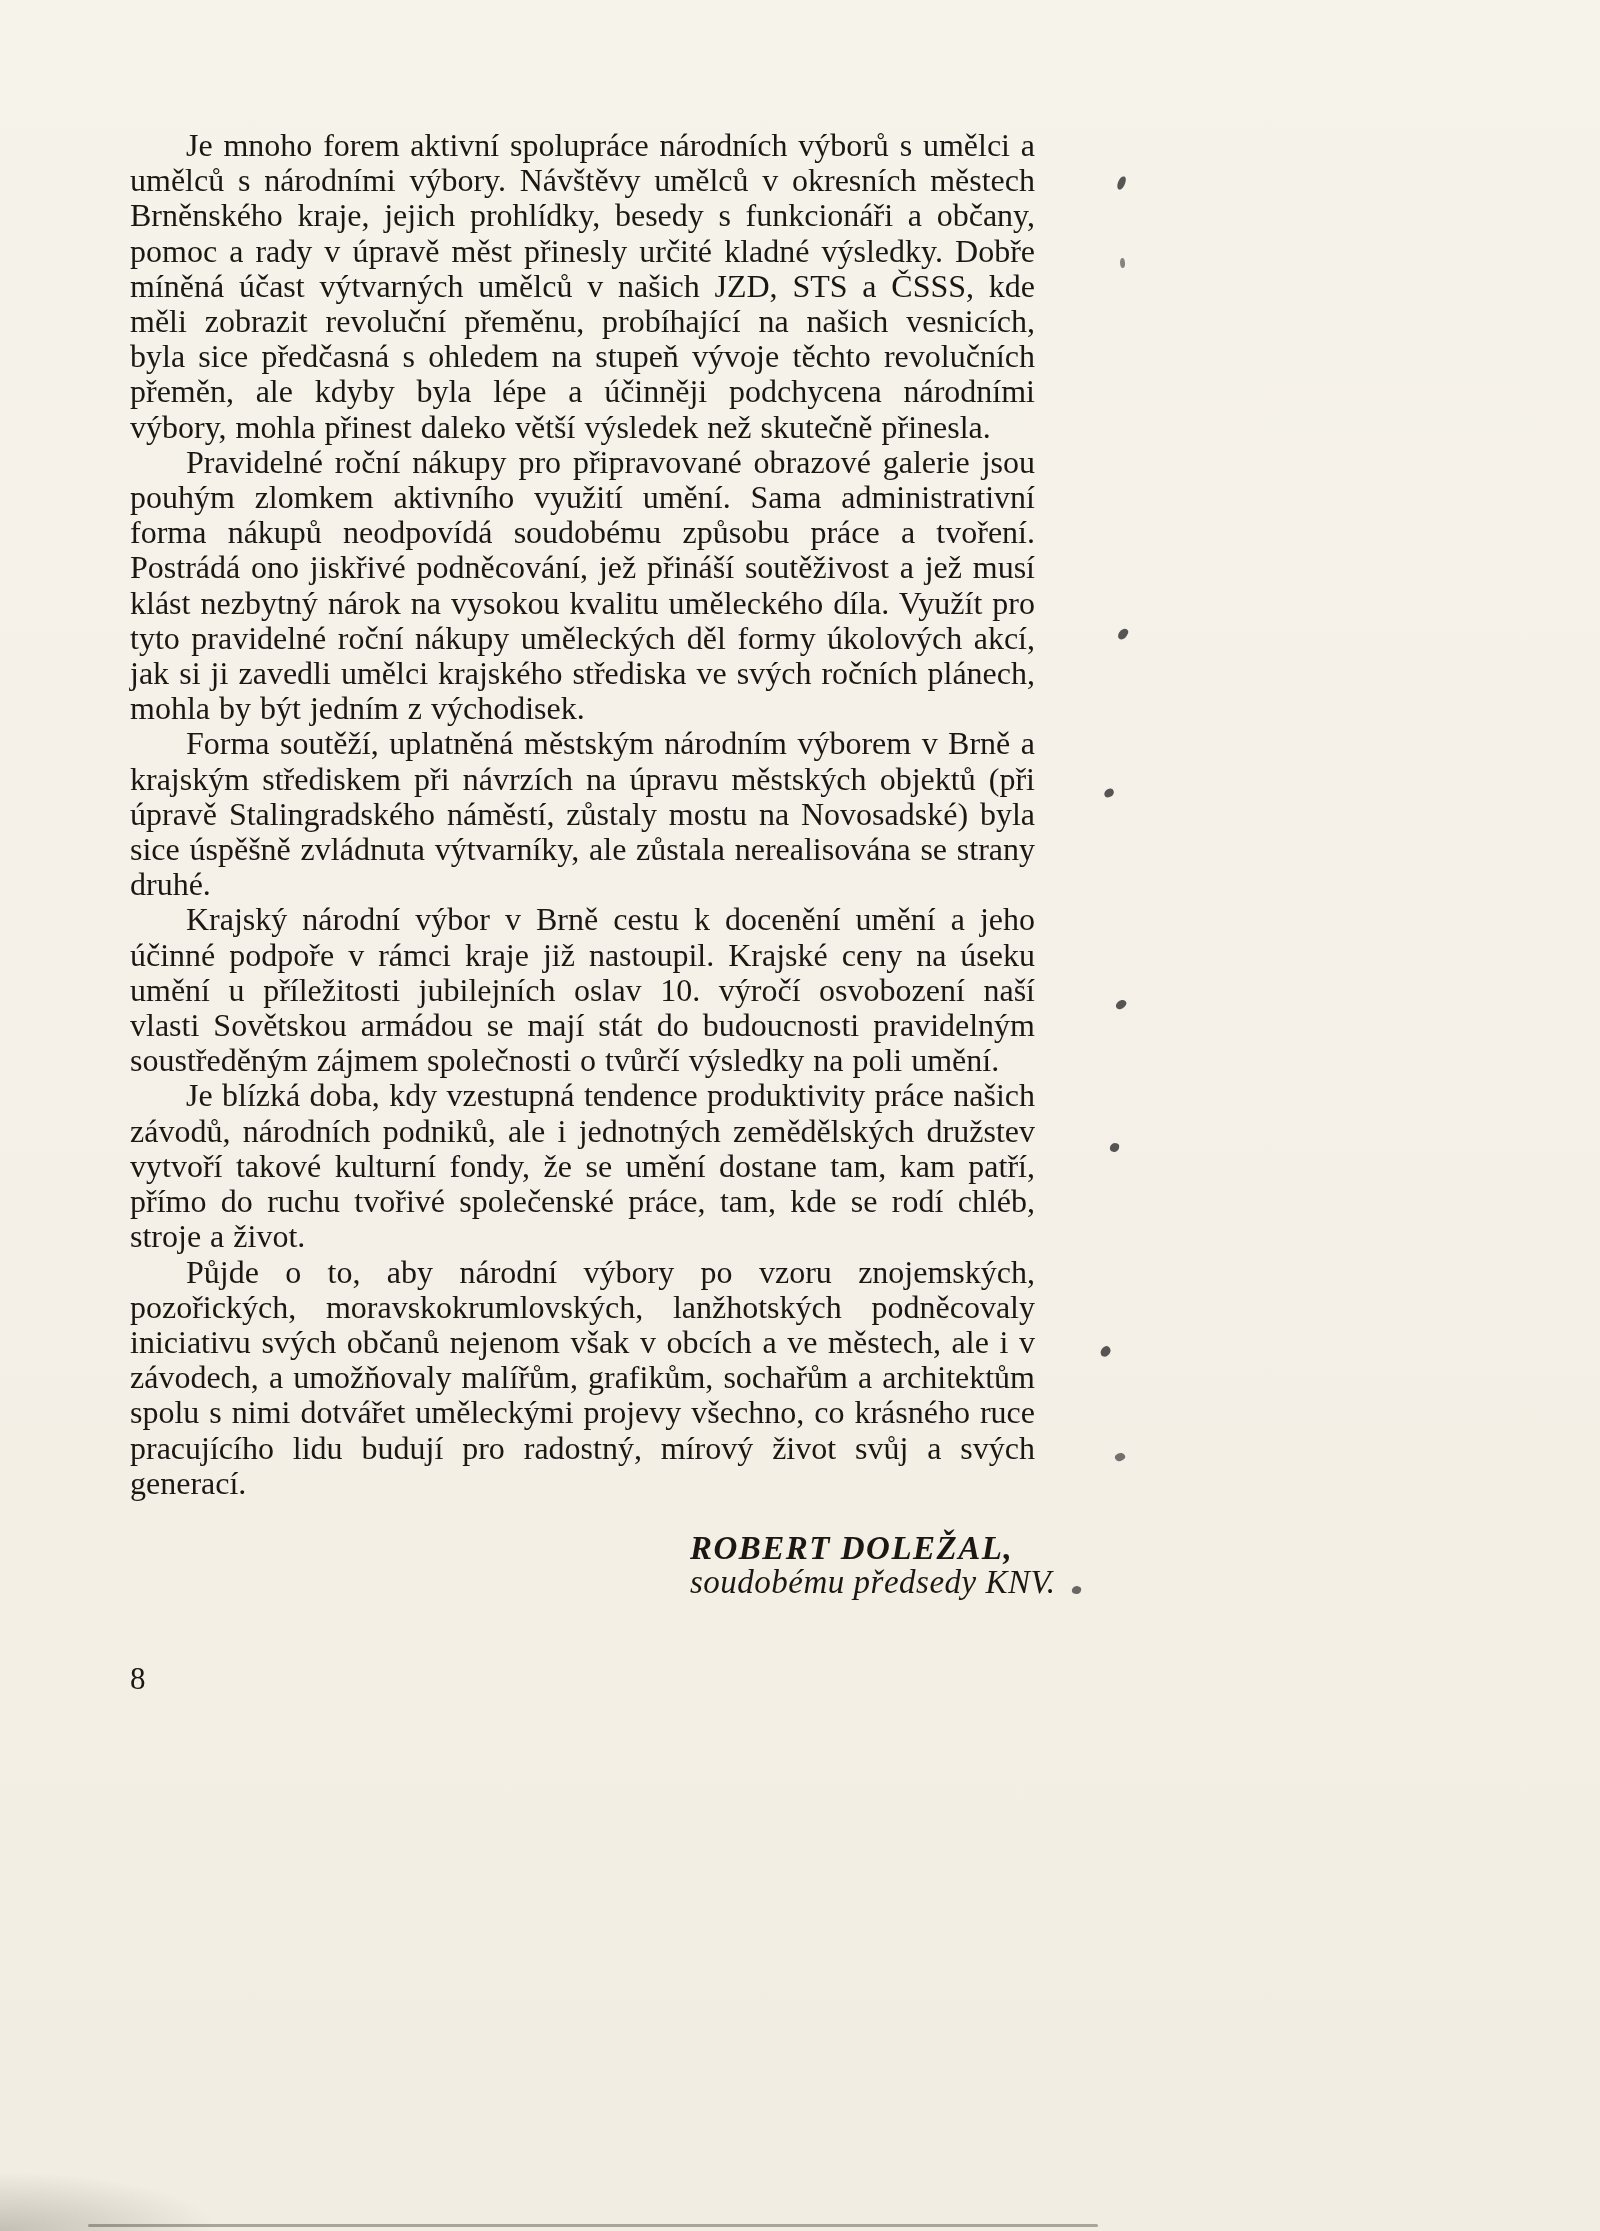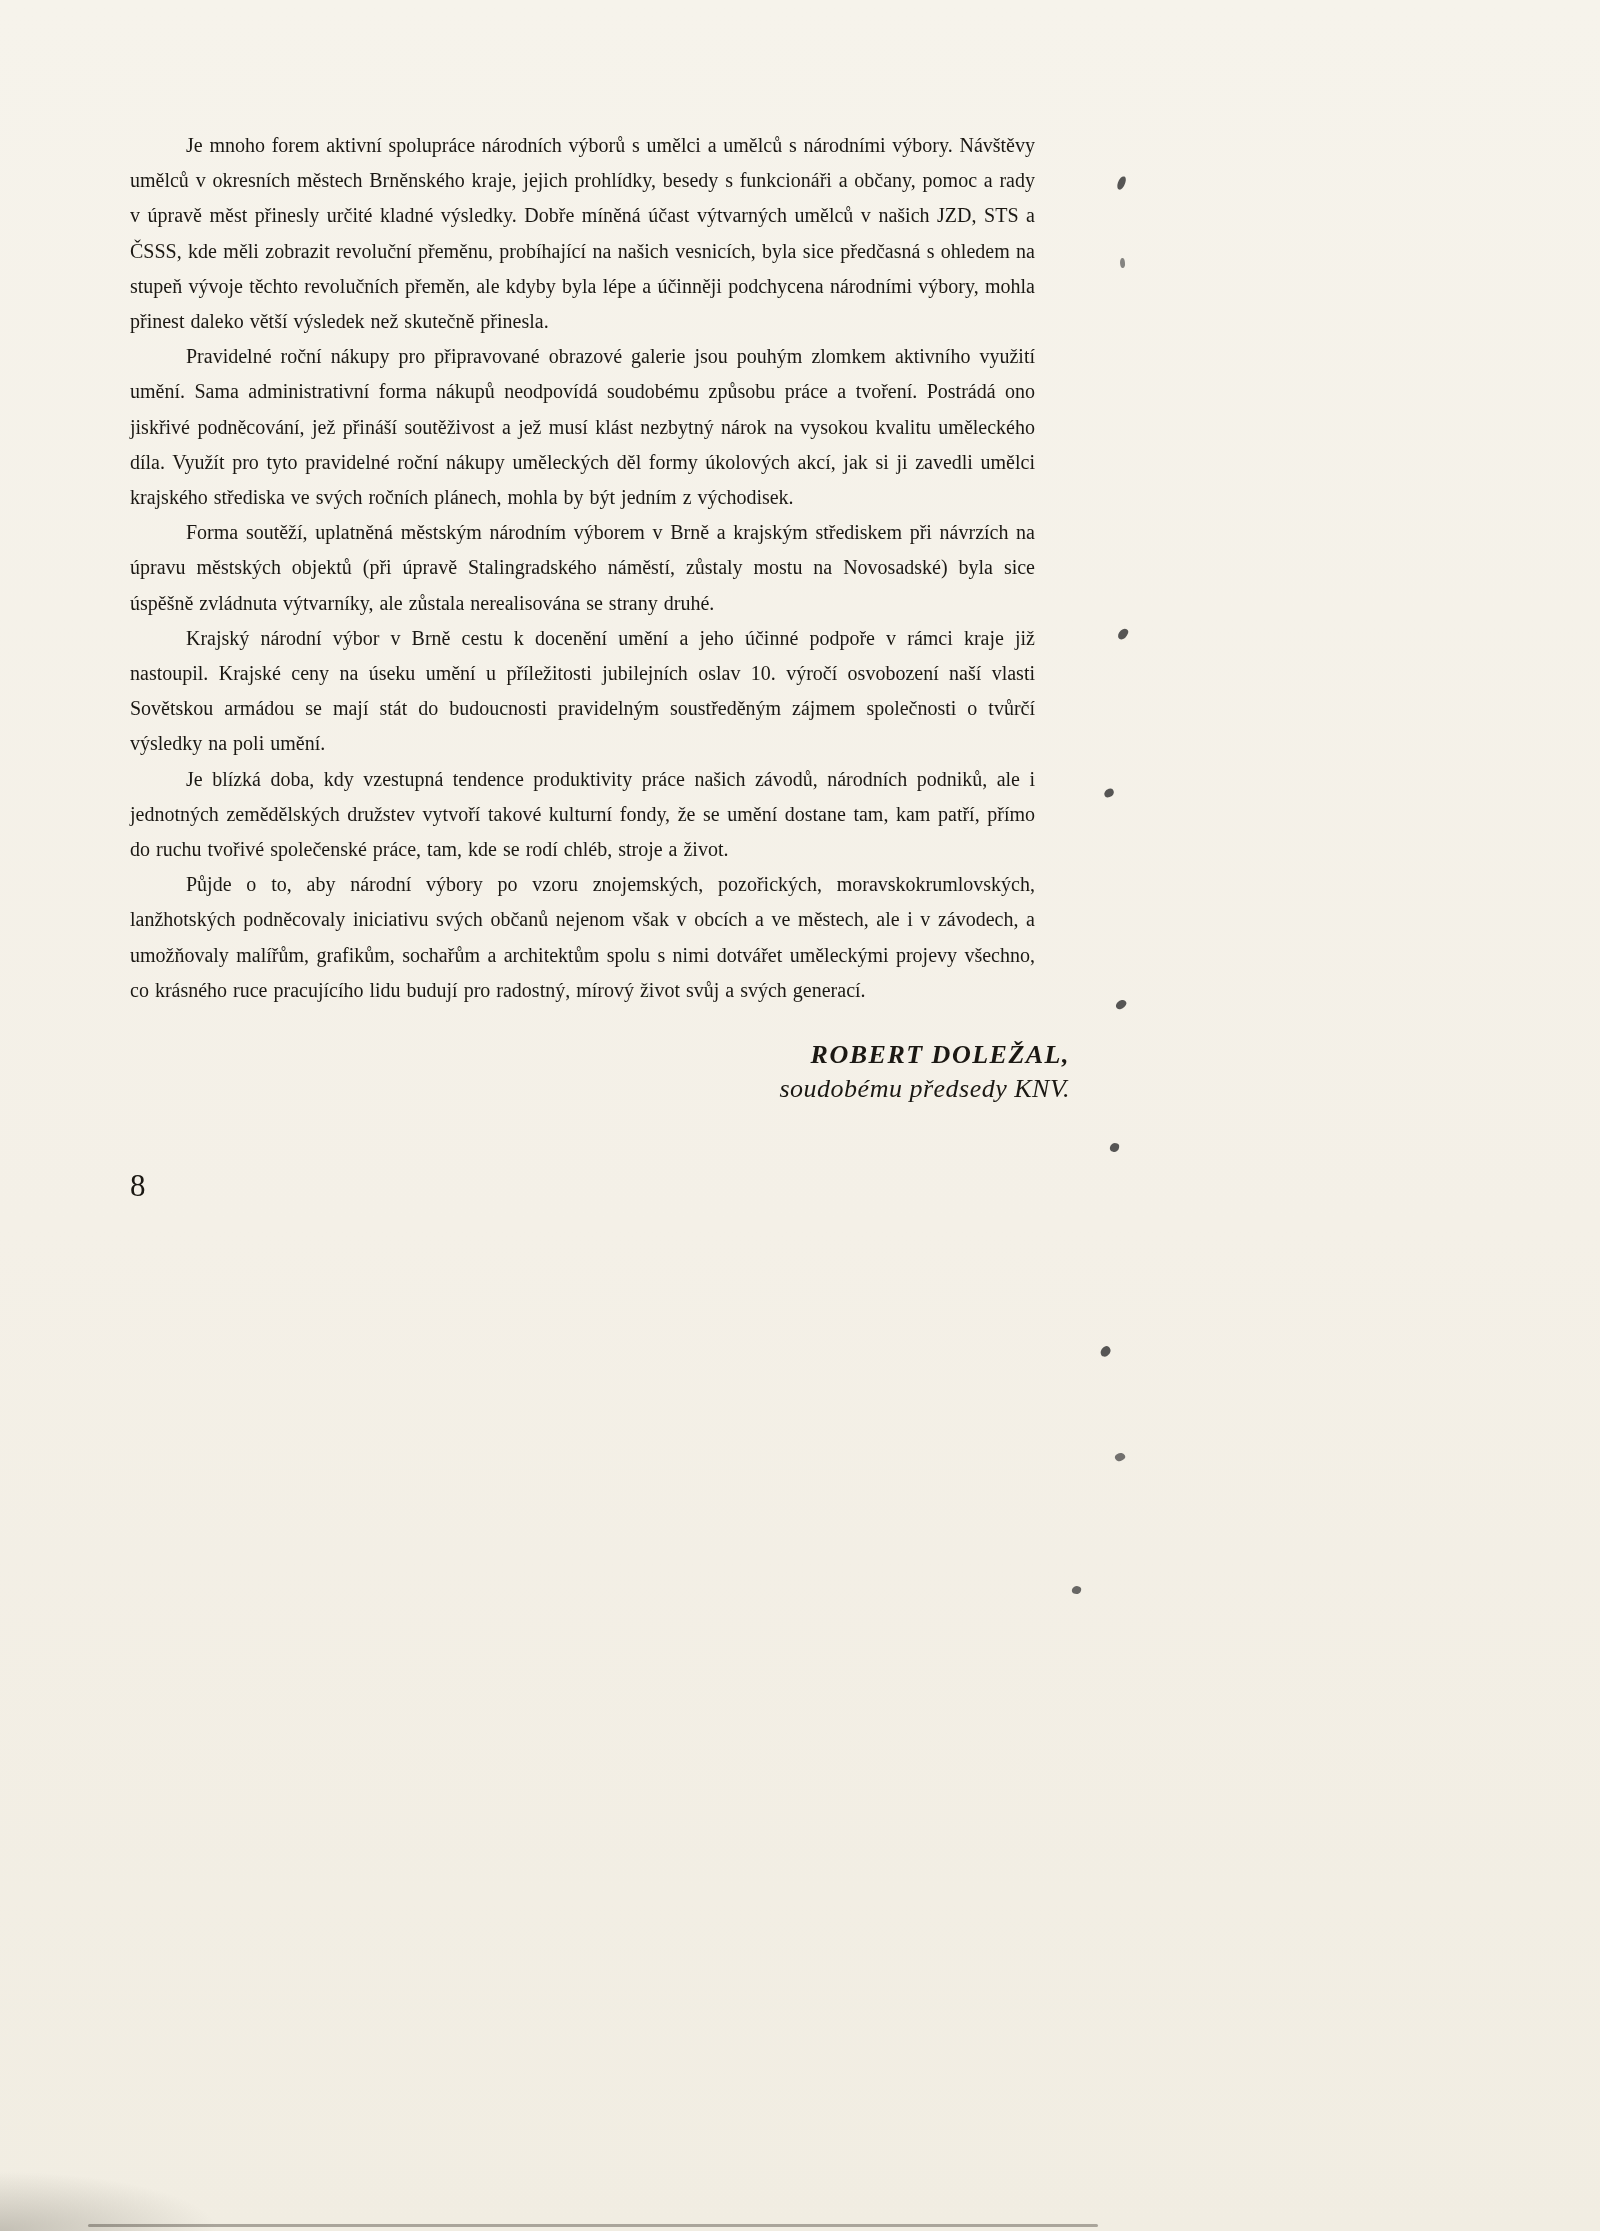--- a/index.html
+++ b/index.html
@@ -17,37 +17,37 @@
     position: relative;
     width: 1600px;
     height: 2231px;
     background: linear-gradient(180deg, #f6f3eb 0%, #f4f0e7 55%, #f1ede2 100%);
     box-sizing: border-box;
     padding: 128px 435px 0 130px;
     color: #1b1813;
   }
   .text-body {
     width: 905px;
-    font-size: 20px;
+    font-size: 32px;
     line-height: 35.2px;
     text-align: justify;
     hyphens: auto;
     -webkit-hyphens: auto;
     word-spacing: 1px;
   }
   .text-body p {
     margin: 0;
     text-indent: 56px;
   }
   .signature {
     width: 380px;
     margin: 30px 0 0 560px;
-    text-align: right;
+    text-align: left;
     font-style: italic;
-    font-size: 26px;
+    font-size: 33px;
     line-height: 34px;
   }
   .sig-name {
     letter-spacing: 1.5px;
     font-weight: 600;
   }
   .sig-role {
     letter-spacing: 0.5px;
   }
   .page-number {

